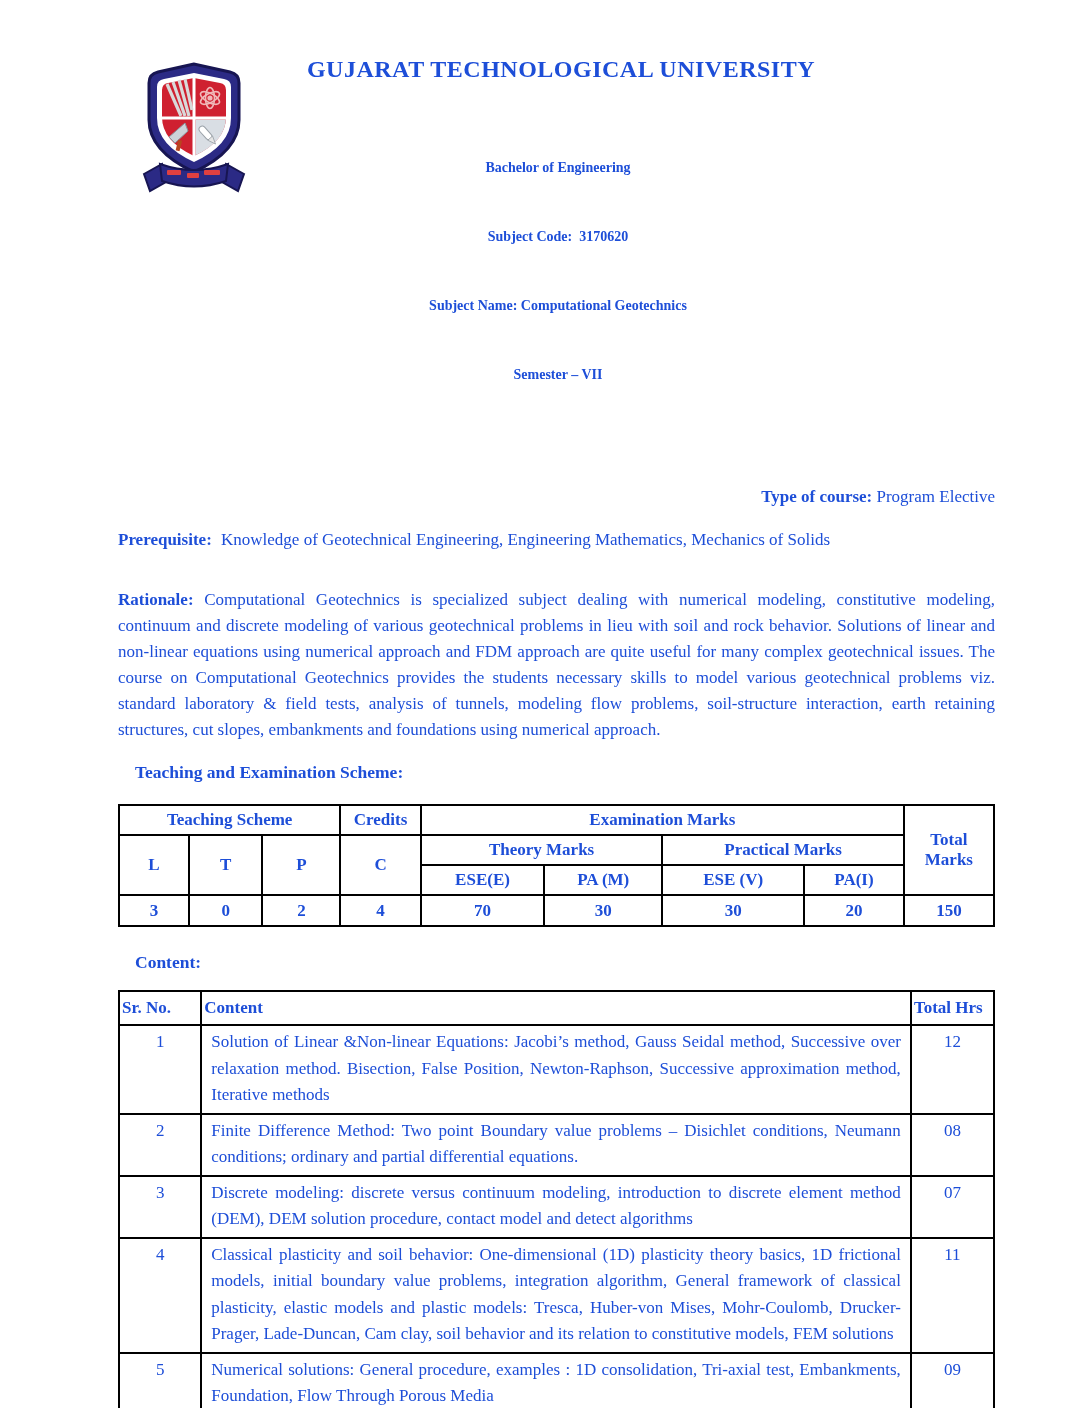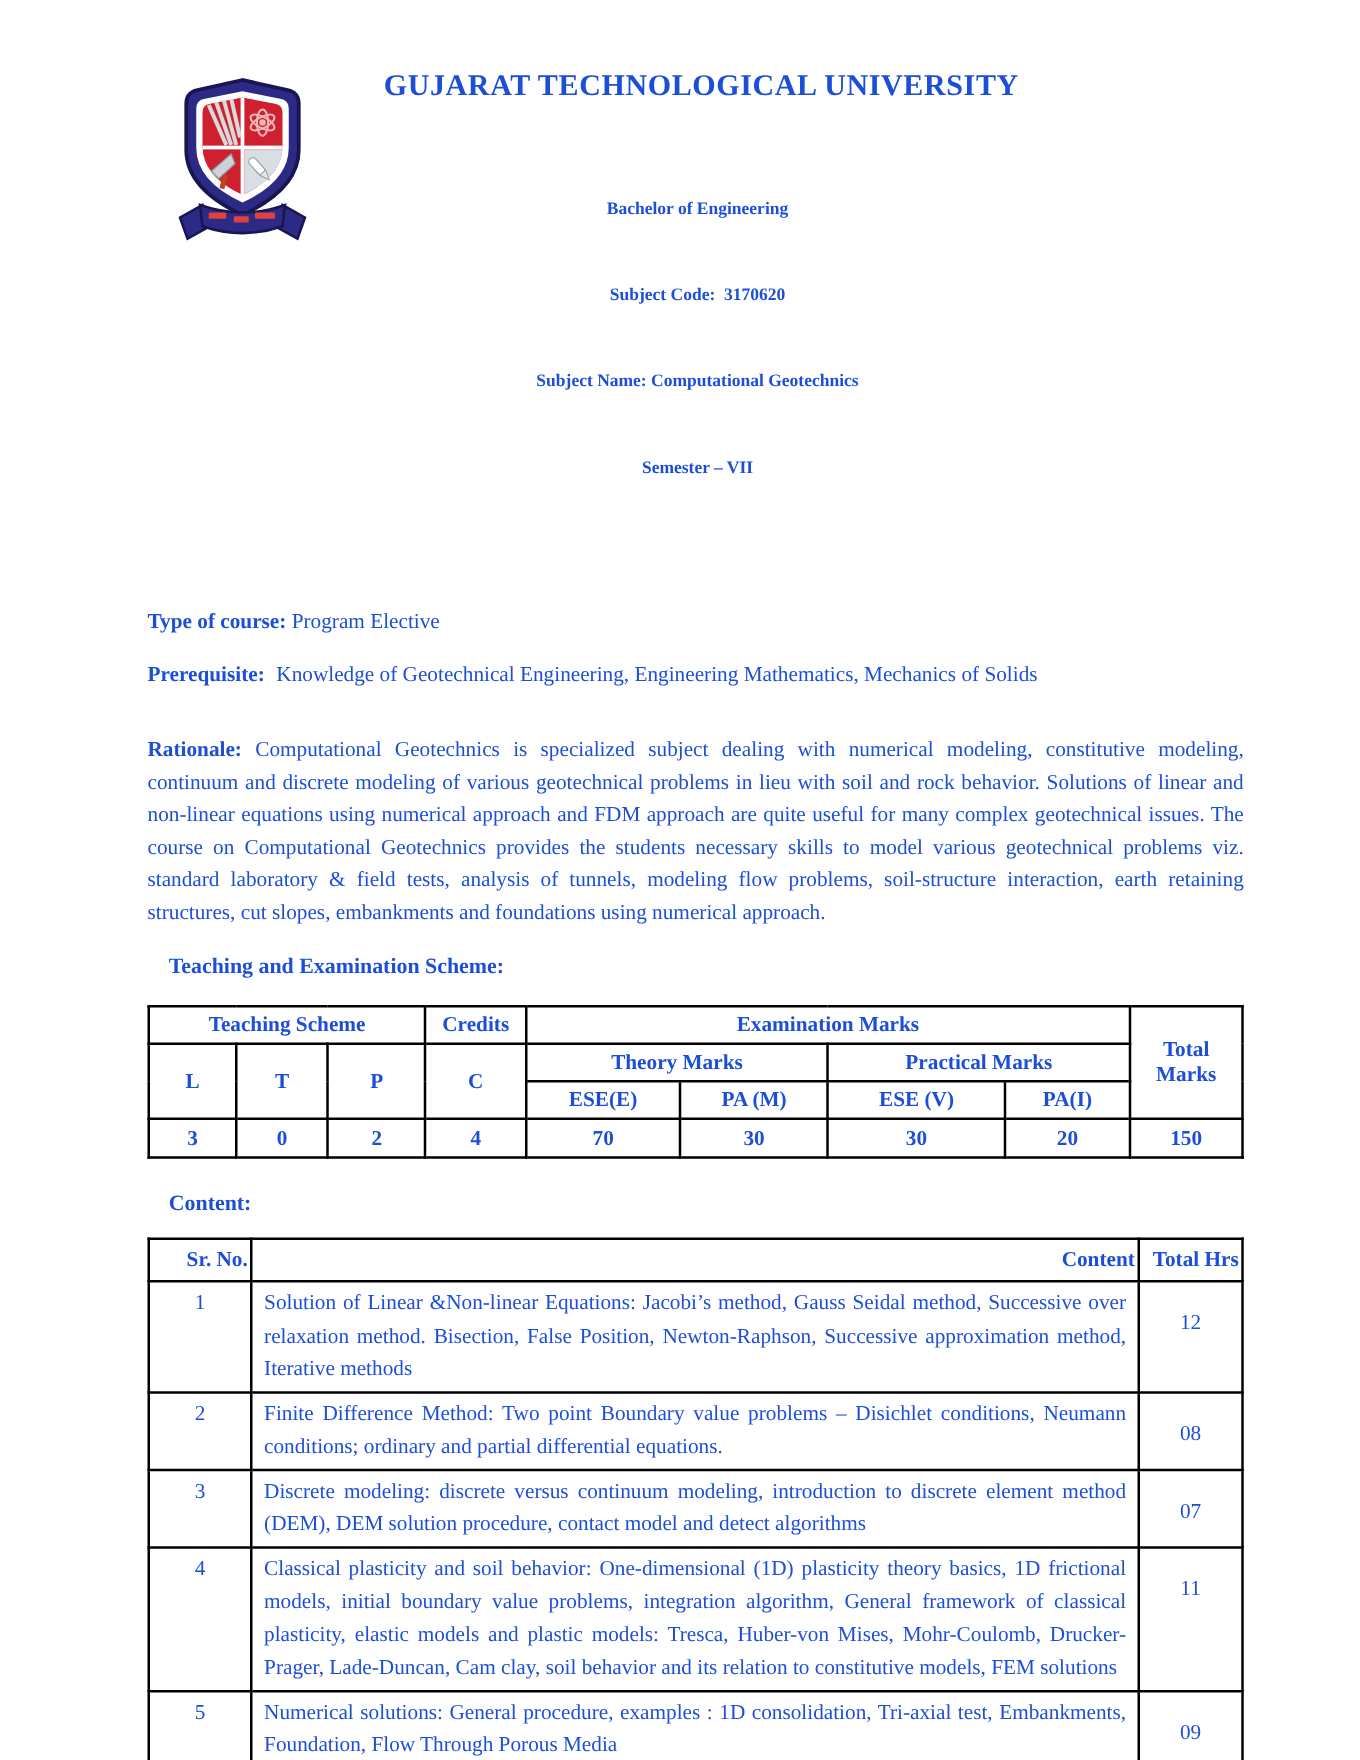--- a/index.html
+++ b/index.html
@@ -16,37 +16,37 @@
     padding-left:34px;
   }
   .subhead {
     text-align:center; font-weight:bold; font-size:14px; line-height:23px;
     margin-top:27px; padding-left:28px; white-space:pre-wrap;
   }
   
   .bodycol { margin-left:118px; width:877px; font-size:17px; }
   .para { line-height:26px; }
   .lbl { font-weight:bold; }
-  .p-type { margin-top:52px; }
+  .p-type { margin-top:52px;text-align:right; }
   .p-prereq { margin-top:17px; }
   .p-prereq .val { margin-left:5px; }
   .p-rationale { margin-top:34px; text-align:justify; }
   .sec-head { font-weight:bold; font-size:17.5px; margin-top:19px;margin-left:17px; }
   
   table { border-collapse:collapse; table-layout:fixed; width:877px; }
   td, th { border:2px solid #000; padding:1px 3px; }
   .t-exam { margin-top:21px; font-weight:bold; font-size:17px; text-align:center; }
   .t-exam td { height:27px; vertical-align:middle; }
   .t-exam .hdr-row td { height:26px; }
   .t-content { margin-top:17px; font-size:17px; }
   .t-content td { vertical-align:top; }
-  .t-content .hd { font-weight:bold; text-align:right; line-height:26px; padding:3px 2px; }
+  .t-content .hd { font-weight:bold; text-align:left; line-height:26px; padding:3px 2px; }
   .t-content .hd-mid { vertical-align:middle; }
   .cell-sr { text-align:center; line-height:26px; padding-top:3px; }
-  .cell-hrs { text-align:center; line-height:26px; padding-top:19px; }
+  .cell-hrs { text-align:center; line-height:26px; padding-top:3px; }
   .cell-content { text-align:justify; line-height:26.5px; padding:3px 9px 4px 9px; }
 </style>
 </head>
 <body>
 
 <div class="page">
 
   <div class="header">
     <div class="logo">
       <svg width="116" height="146" viewBox="0 0 116 146">

